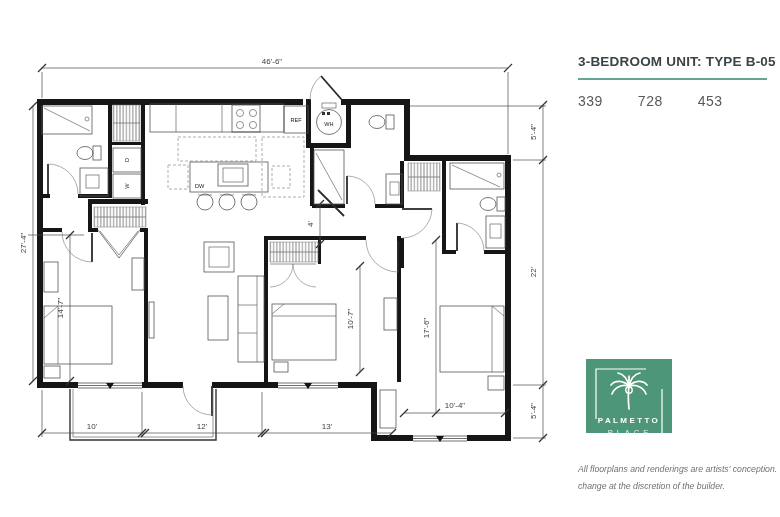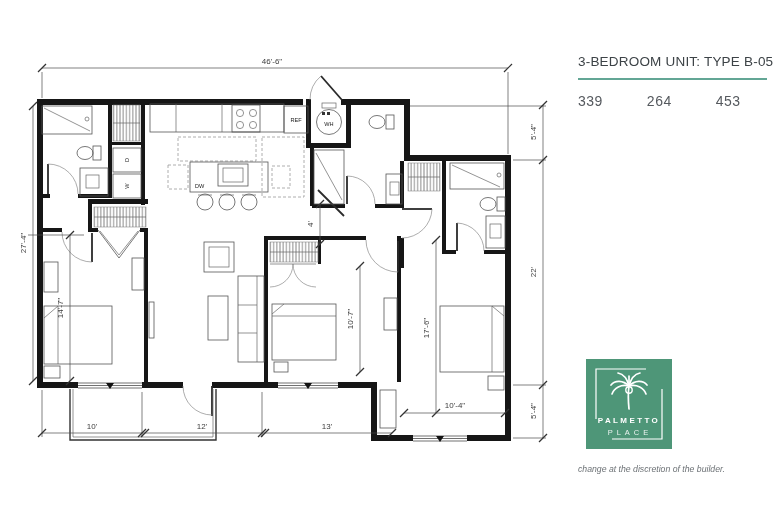--- a/index.html
+++ b/index.html
@@ -1,24 +1,24 @@
 <!DOCTYPE html>
 <html><head>
 <meta charset="utf-8">
 <style>
   html,body{margin:0;padding:0;background:#ffffff;}
   #page{position:relative;width:780px;height:517px;background:#fff;overflow:hidden;
         font-family:"Liberation Sans",sans-serif;}
   
   #panel{position:absolute;left:578px;top:54px;width:192px;}
-  .title{font-size:13.5px;font-weight:normal;color:#3d4347;letter-spacing:.2px;white-space:nowrap;text-align:center;}
+  .title{font-size:13.5px;font-weight:bold;color:#3d4347;letter-spacing:.2px;white-space:nowrap;text-align:center;}
   .rule{margin-top:9px;height:2px;background:#63a695;width:189px;}
-  .units{margin-top:13px;display:flex;gap:44px;font-size:14px;color:#55595e;letter-spacing:.5px;}
+  .units{margin-top:13px;display:flex;gap:35px;font-size:14px;color:#55595e;letter-spacing:.5px;}
   
-  #logo{position:absolute;left:586px;top:359px;width:86px;height:90px;background:#4e9678;text-decoration:underline;}
+  #logo{position:absolute;left:586px;top:359px;width:86px;height:74px;background:#4e9678;text-decoration:underline;}
   
   #disclaimer{position:absolute;left:578px;top:461px;width:200px;
       font-size:8.7px;font-style:italic;color:#6d7276;line-height:17px;}
   
   #plan{position:absolute;left:0;top:0;}
   text.dim{font-family:"Liberation Sans",sans-serif;font-size:8px;fill:#3c3c3c;}
   text.lbl{font-family:"Liberation Sans",sans-serif;font-size:5.6px;fill:#222;}
   .thin{stroke:#555;stroke-width:.8;fill:none;}
   .thin2{stroke:#666;stroke-width:.7;fill:none;}
   .dash{stroke:#999;stroke-width:.8;fill:none;stroke-dasharray:3 2;}
@@ -373,21 +373,21 @@
         <text class="dim" x="455" y="408" text-anchor="middle">10'-4"</text>
       </g>
     </g>
   </svg>
 
   <div id="panel">
     <div class="title">3-BEDROOM UNIT: TYPE B-05</div>
     <div class="rule"></div>
     <div class="units">
       <span>339</span>
-      <span>264</span>
+      <span>728</span>
       <span>453</span>
     </div>
   </div>
 
   <div id="logo">
     <svg width="86" height="90" viewBox="0 0 86 90">
 
       <path d="M10,60 V10 H60" fill="none" stroke="#fff" stroke-width="1.2"></path>
       <path d="M76,30 V80 H26" fill="none" stroke="#fff" stroke-width="1.2"></path>
 
@@ -401,16 +401,17 @@
         <path d="M43,27 C45,19 49,15 54,14"></path>
         <path d="M43,27 L43,17"></path>
         <circle cx="43" cy="31" r="3.2" stroke-width="1.4"></circle>
       </g>
       <text x="43" y="64" text-anchor="middle" font-family="Liberation Sans, sans-serif" font-size="8" font-weight="bold" letter-spacing="2.4" fill="#ffffff">PALMETTO</text>
       <text x="44" y="76" text-anchor="middle" font-family="Liberation Sans, sans-serif" font-size="7.5" letter-spacing="4" fill="#eaf3ef">PLACE</text>
     </svg>
   </div>
 
   <div id="disclaimer">
+    <div>All floorplans and renderings are artists' conception.</div>
     <div>change at the discretion of the builder.</div>
   </div>
 
 </div>
 
 </body></html>

